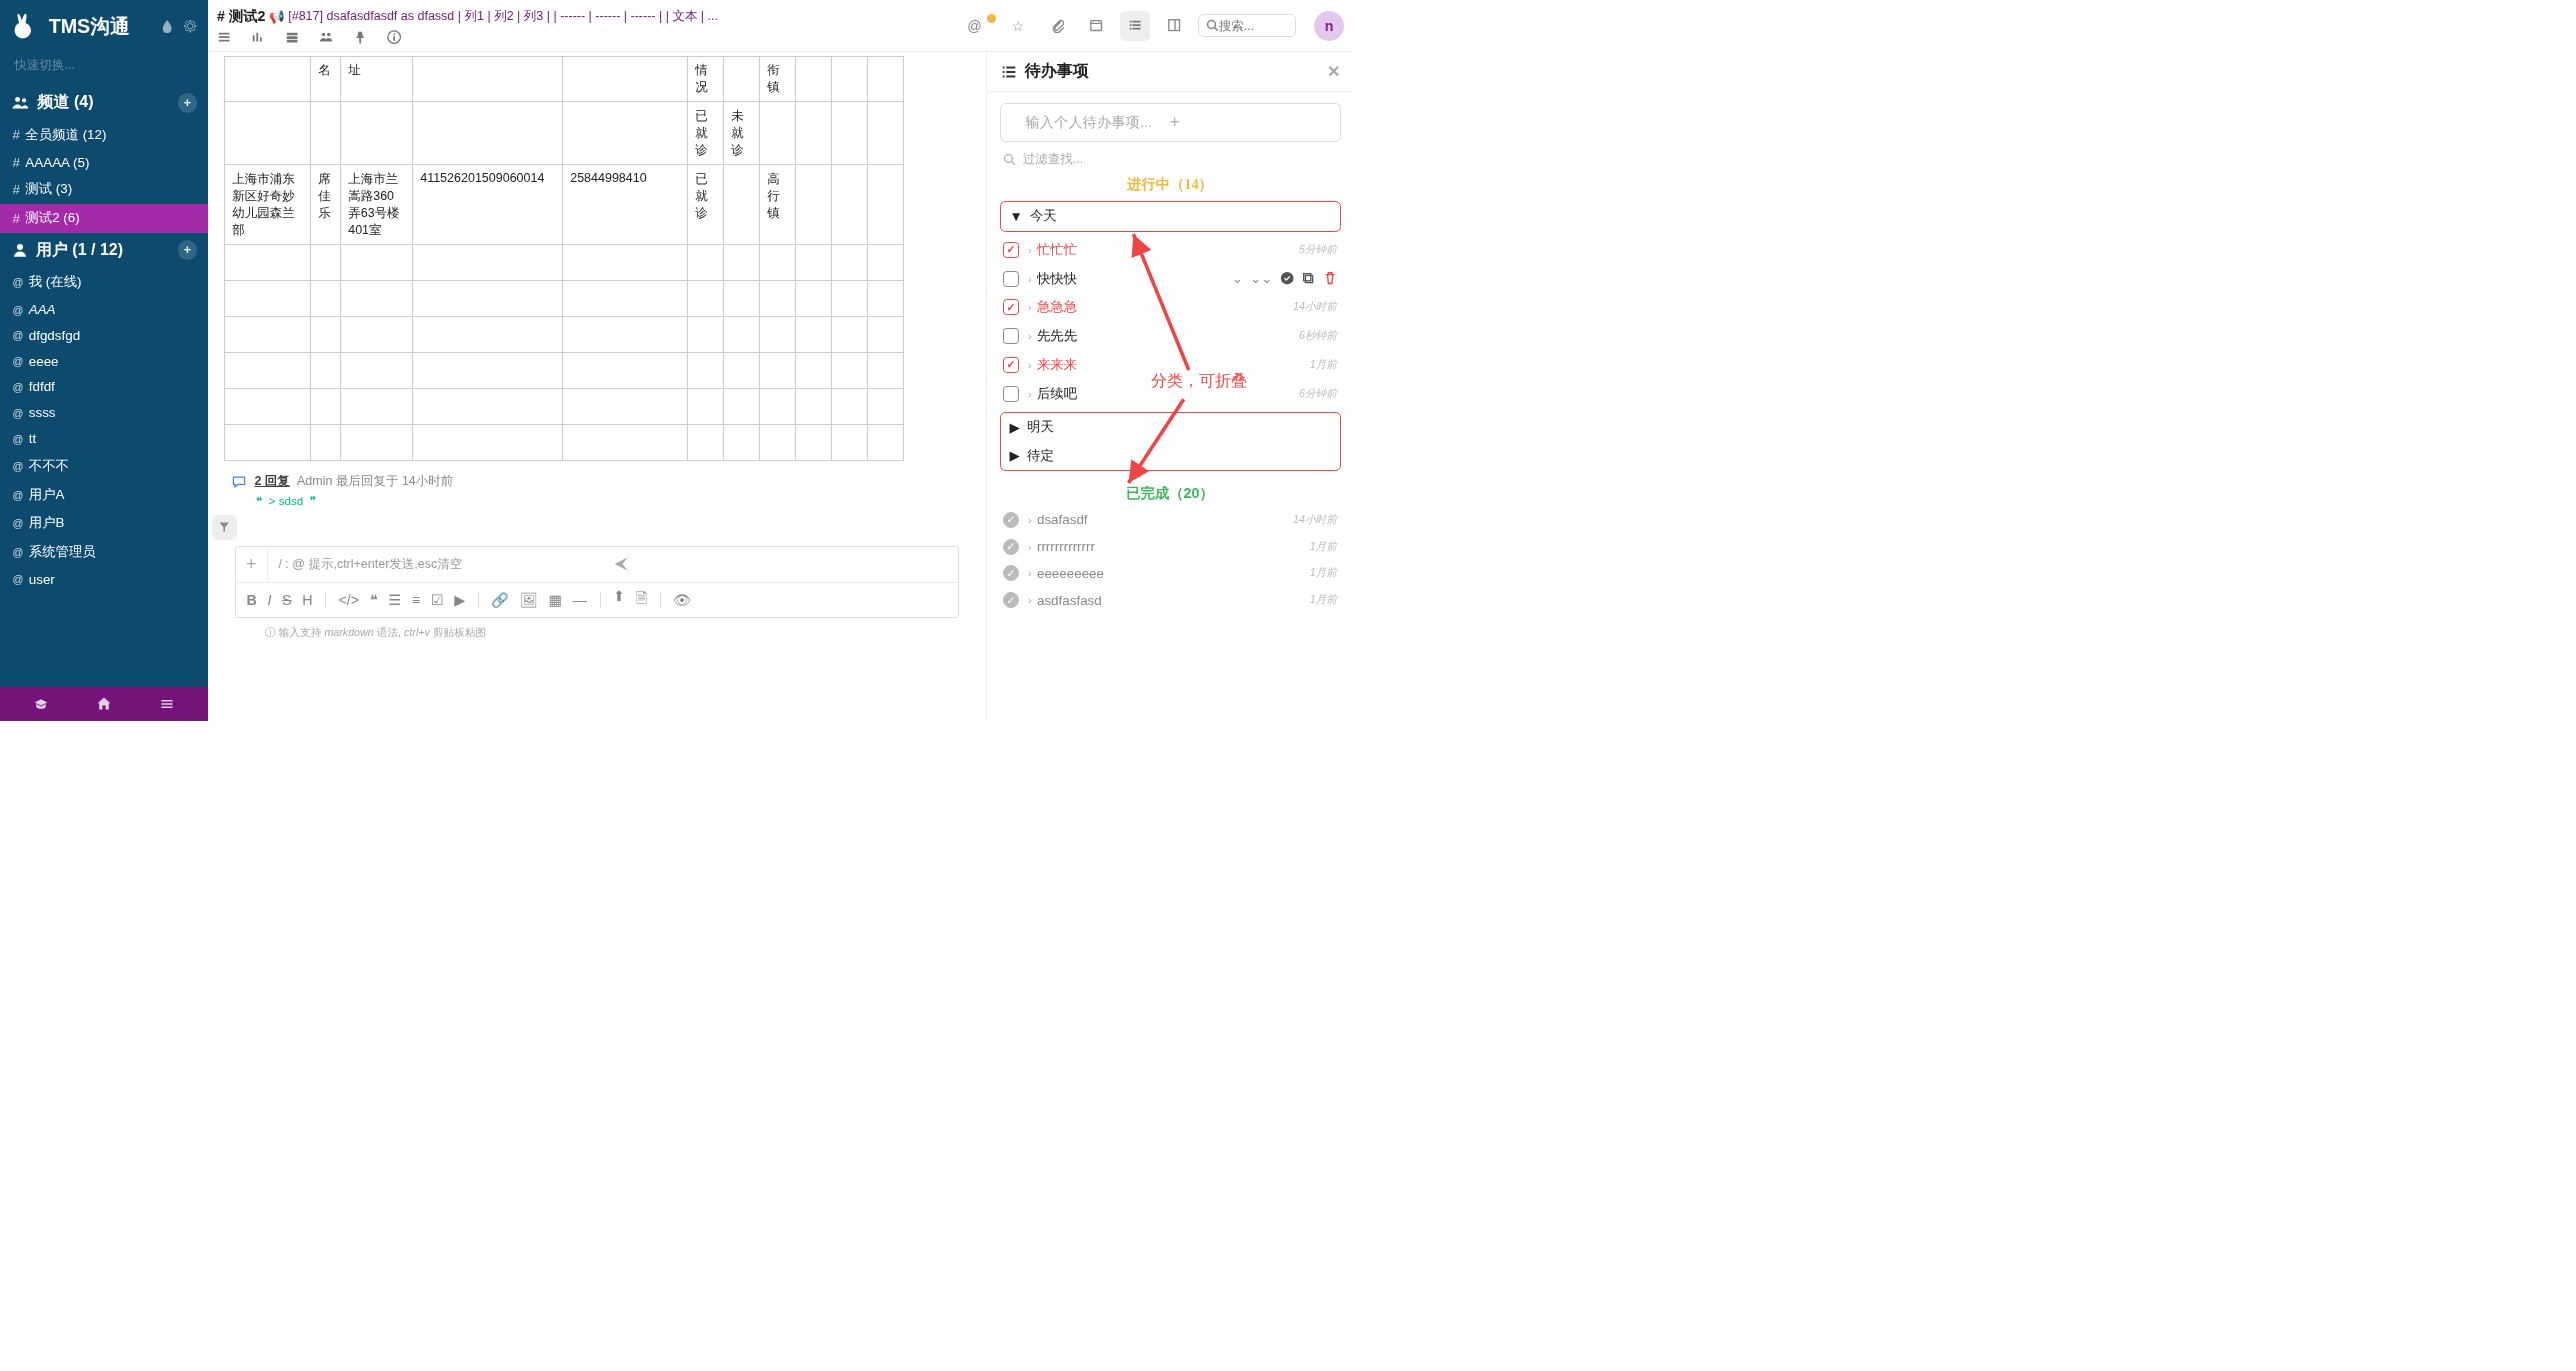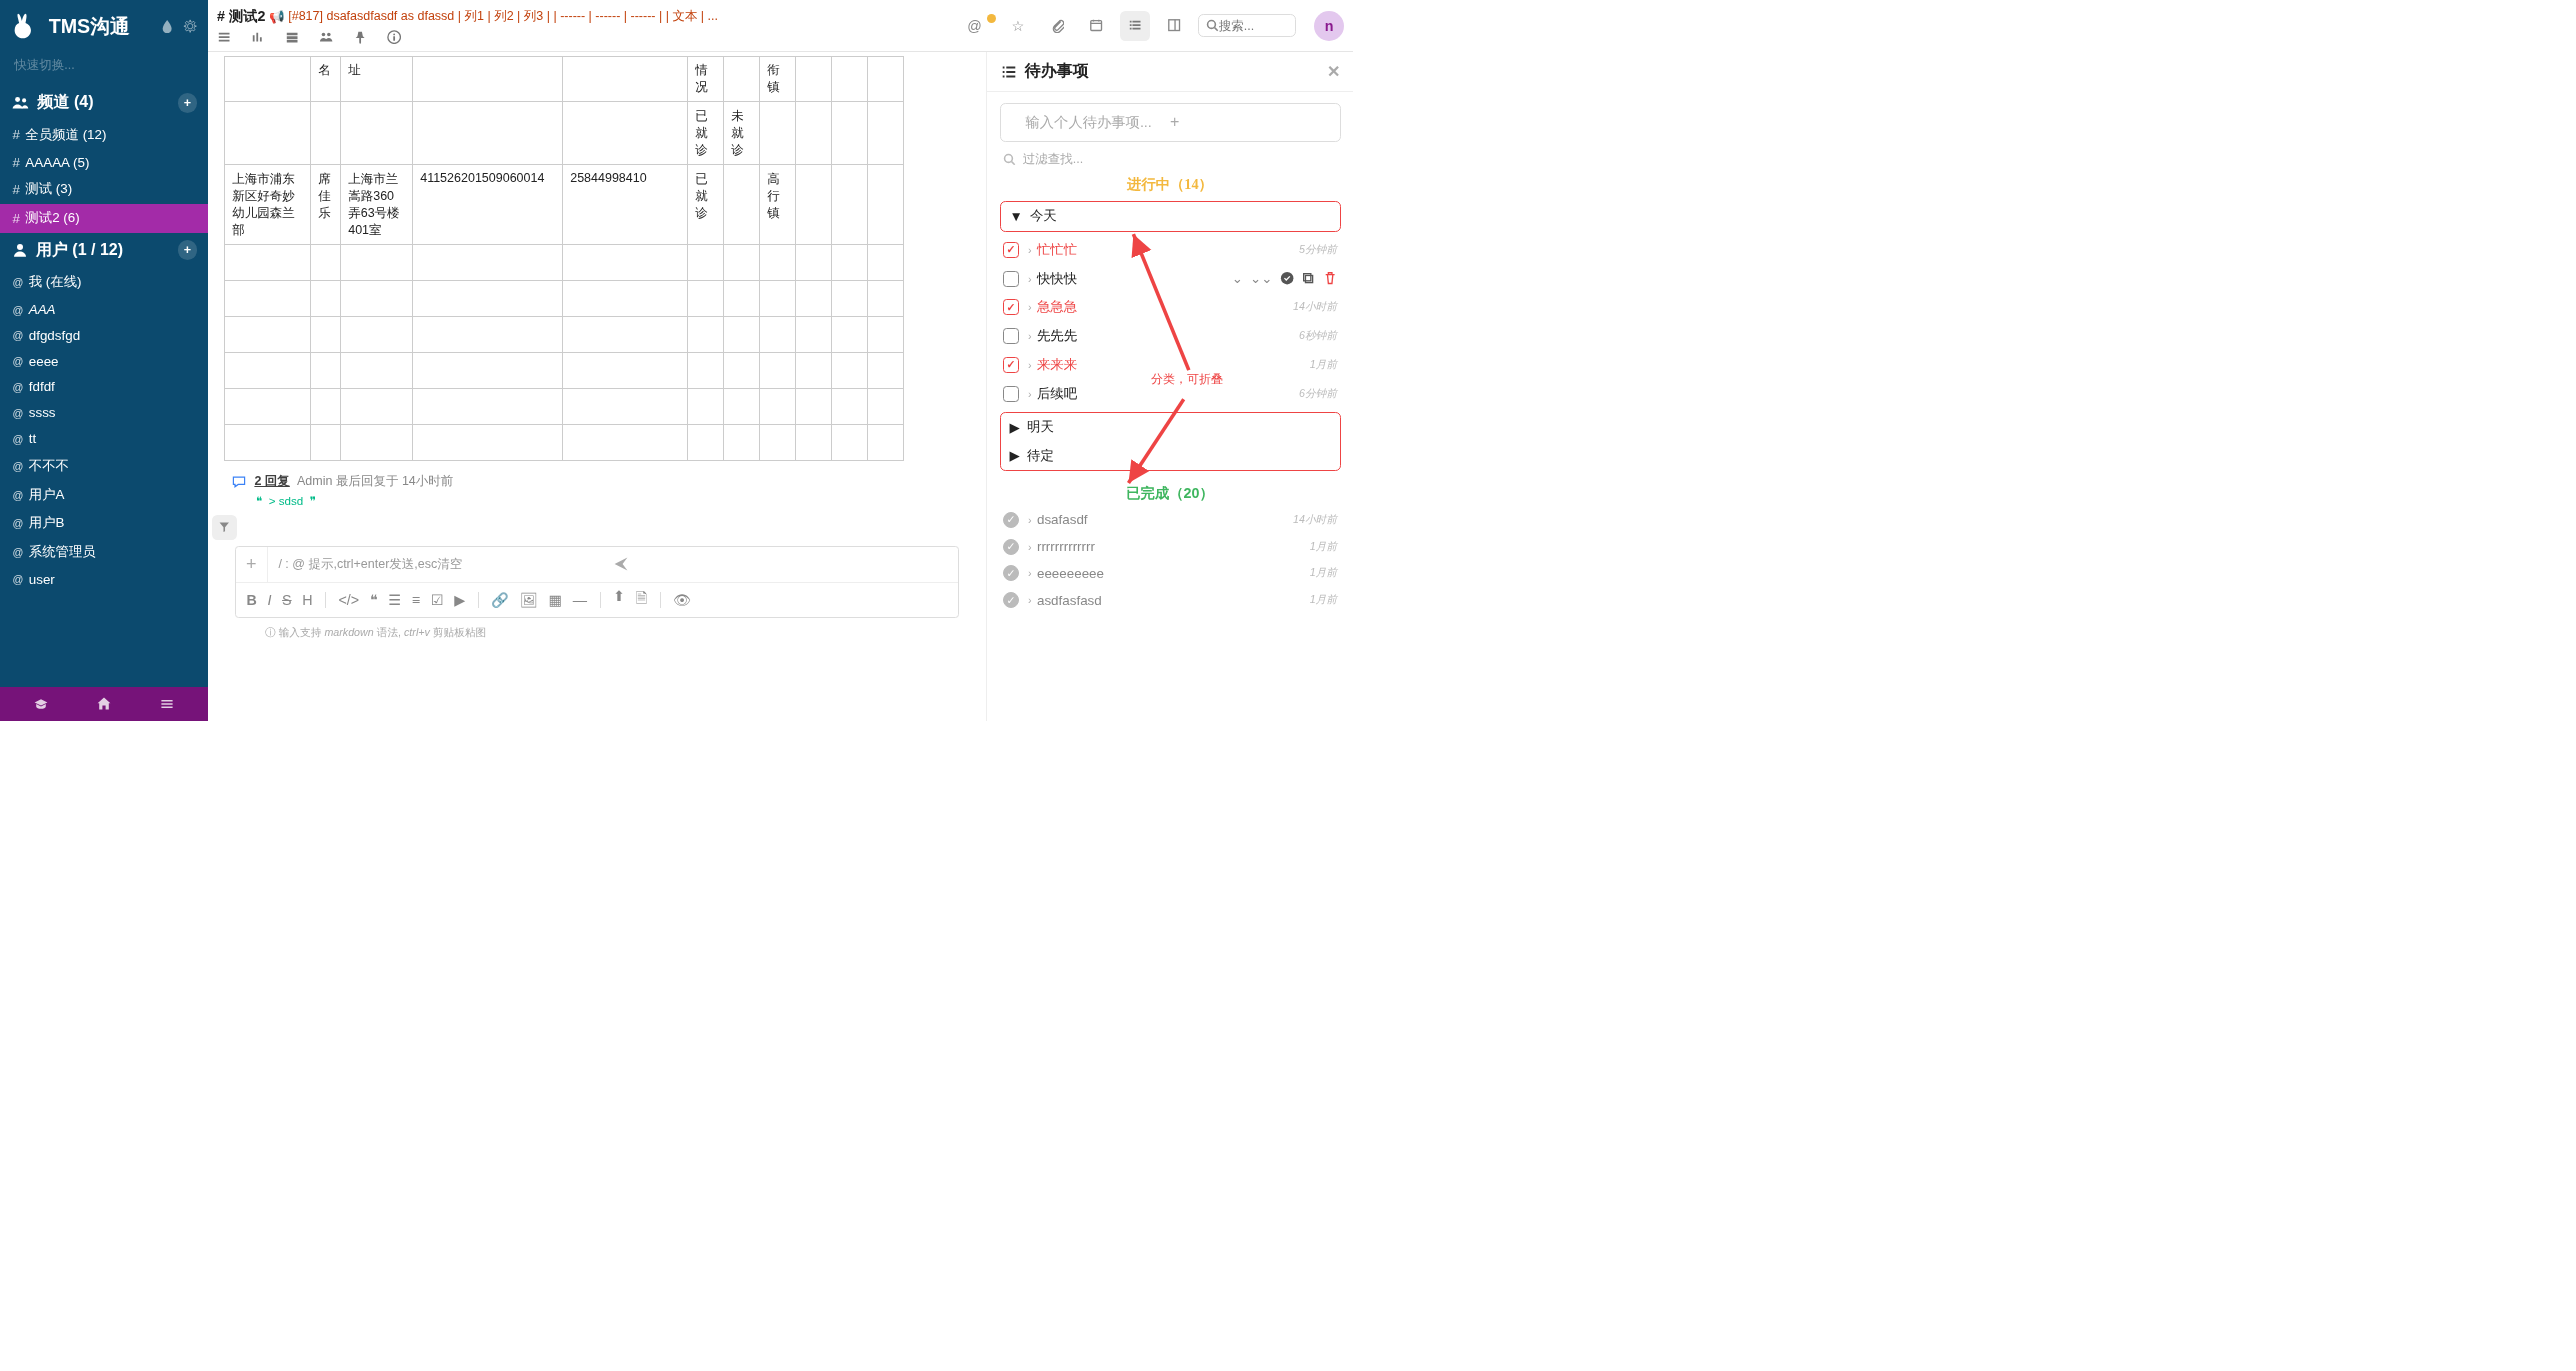--- a/index.html
+++ b/index.html
@@ -19,21 +19,21 @@
 .nav-item .at { margin-right: 5.4px; opacity: .8; font-size: 10.7px; }
 .me-italic { font-style: italic; }
 .sidebar-bottom { margin-top: auto; display: flex; justify-content: space-around; padding: 9px; background: #761379; }
 .sidebar-bottom svg { width: 16px; height: 16px; fill: rgba(255,255,255,.8); }
 
 .main { flex: 1; display: flex; flex-direction: column; min-width: 0; }
 .topbar { display: flex; align-items: center; padding: 3.6px 9px; border-bottom: 0.9px solid #e5e5e5; height: 52px; }
 .crumb-wrap { display: flex; flex-direction: column; flex: 1; min-width: 0; }
 .crumb { display: flex; align-items: center; font-size: 12.5px; color: #555; gap: 3.6px; white-space: nowrap; overflow: hidden; }
 .crumb .title { font-weight: 600; color: #222; font-size: 14.3px; }
-.crumb .link { color: #c2410c; cursor: pointer; }
+.crumb .link { color: #701a75; cursor: pointer; }
 .crumb .horn { color: #3b82f6; }
 .crumb-row2 { display: flex; gap: 19.7px; padding: 3.6px 0 0 0; }
 .crumb-row2 .tb { color: #888; cursor: pointer; }
 .topbar-right { display: flex; align-items: center; gap: 9px; }
 .tb-icon { width: 30px; height: 30px; border-radius: 5.4px; display: flex; align-items: center; justify-content: center; color: #888; cursor: pointer; }
 .tb-icon.active { background: #eee; }
 .search-box { display: flex; align-items: center; border: 0.9px solid #ddd; border-radius: 5.4px; padding: 3.6px 7.2px; width: 98px; }
 .search-box input { border: none; outline: none; width: 63px; font-size: 12.5px; }
 .avatar { width: 30px; height: 30px; border-radius: 50%; background: #e3c8ee; color: #891a8e; font-weight: 700; display: flex; align-items: center; justify-content: center; margin-left: 9px; }
 .dot-y { width: 9px; height: 9px; border-radius: 50%; background: #f3b83e; position: relative; left: 5.4px; top: -7.2px; }
@@ -83,21 +83,21 @@
 .todo-item.red .cb { border-color: #e44; background: #fff; }
 .todo-item.red .cb::after { content: "✓"; color: #e44; font-size: 10.7px; font-weight: 700; }
 .todo-item .chev { margin-right: 5.4px; color: #aaa; font-size: 10.7px; }
 .todo-item .lbl { flex: 1; }
 .todo-item .time { color: #bbb; font-size: 10.7px; font-style: italic; }
 .todo-item .tools { display: flex; gap: 7.2px; color: #888; margin-left: 5.4px; }
 .todo-item.done .cb { border-color: #bbb; background: #bbb; border-radius: 50%; }
 .todo-item.done .cb::after { content: "✓"; color: #fff; font-size: 10.7px; }
 .todo-item.done .lbl { color: #888; }
 
-.anno { position: absolute; color: #e44; font-size: 12px; font-weight: 500; pointer-events: none; }
+.anno { position: absolute; color: #e44; font-size: 16px; font-weight: 500; pointer-events: none; }
 .arrow { position: absolute; pointer-events: none; }
 svg { display: block; }
 </style>
 </head>
 <body>
 
 <div class="sidebar">
   <div class="sidebar-top">
     <span class="logo">
       <svg viewBox="0 0 32 32" fill="#fff">

